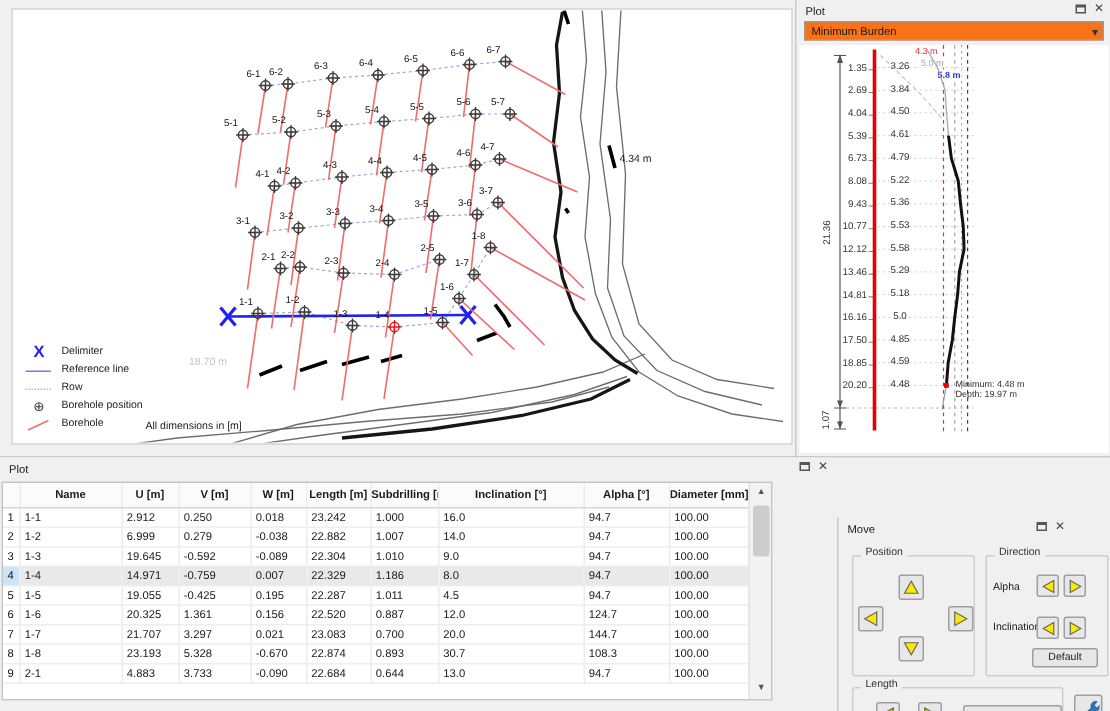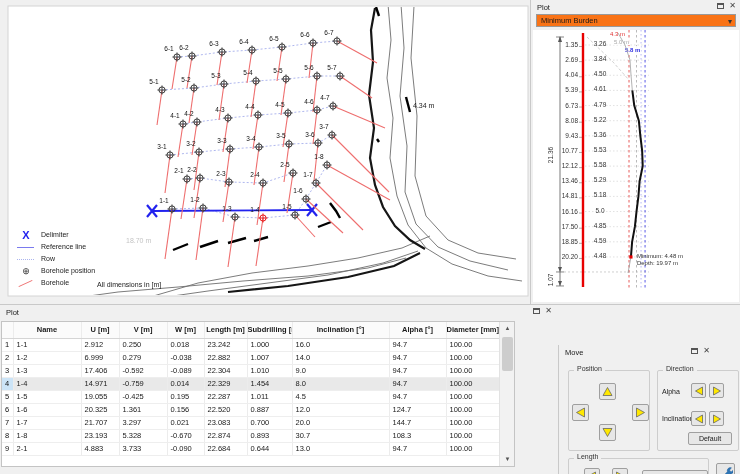--- a/index.html
+++ b/index.html
@@ -554,37 +554,37 @@
               <td>-0.038</td>
               <td>22.882</td>
               <td>1.007</td>
               <td>14.0</td>
               <td>94.7</td>
               <td>100.00</td>
             </tr>
             <tr>
               <td class="rownum">3</td>
               <td>1-3</td>
-              <td>17.406</td>
+              <td>19.645</td>
               <td>-0.592</td>
               <td>-0.089</td>
               <td>22.304</td>
               <td>1.010</td>
               <td>9.0</td>
               <td>94.7</td>
               <td>100.00</td>
             </tr>
             <tr class="sel">
               <td class="rownum">4</td>
               <td>1-4</td>
               <td>14.971</td>
               <td>-0.759</td>
-              <td>0.014</td>
+              <td>0.007</td>
               <td>22.329</td>
-              <td>1.454</td>
+              <td>1.186</td>
               <td>8.0</td>
               <td>94.7</td>
               <td>100.00</td>
             </tr>
             <tr>
               <td class="rownum">5</td>
               <td>1-5</td>
               <td>19.055</td>
               <td>-0.425</td>
               <td>0.195</td>

